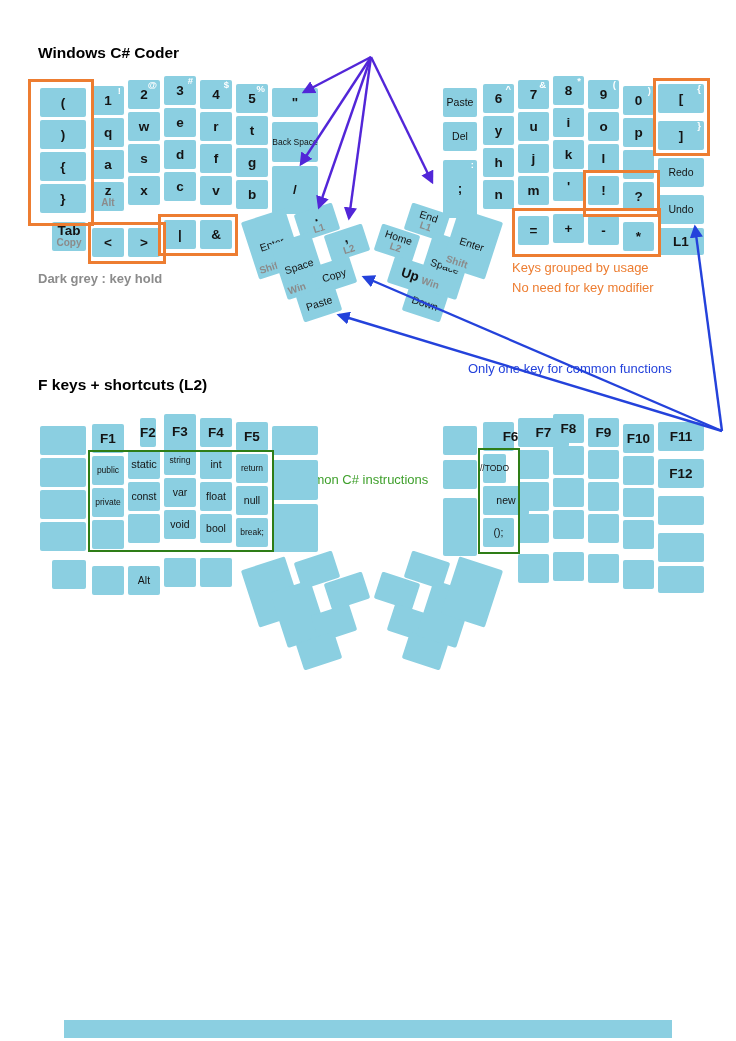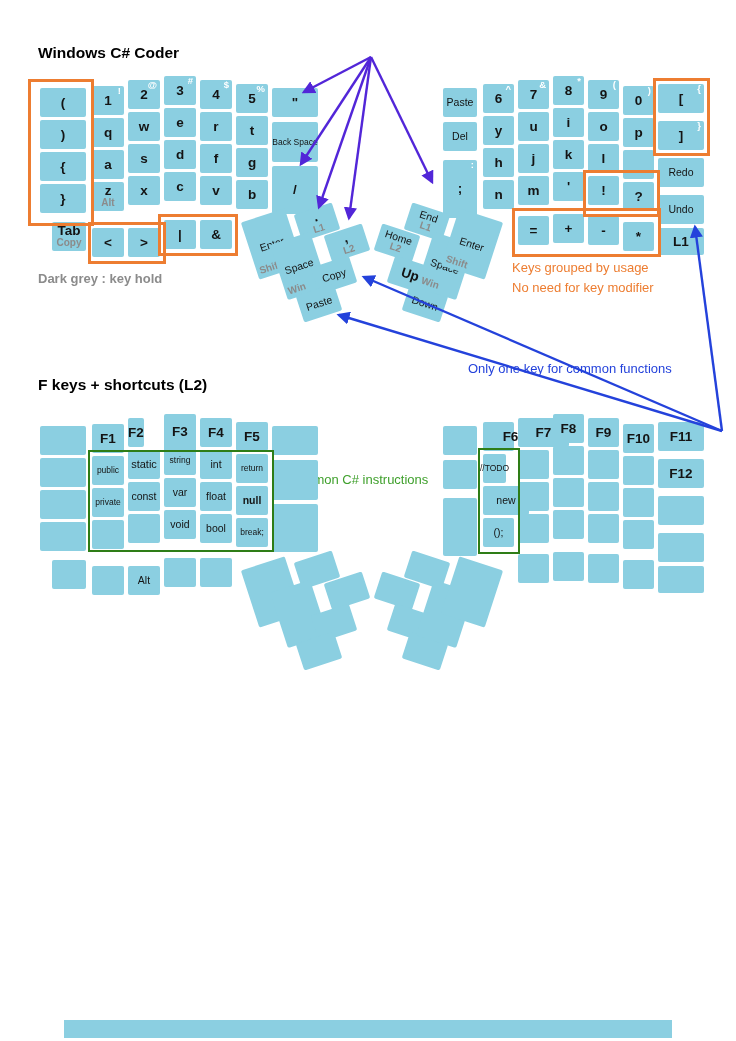--- a/index.html
+++ b/index.html
@@ -305,21 +305,21 @@
       <div class="key" style="left: 92px; top: 424px; width: 32px; height: 29px;">
         <span class="kmain" style="font-weight: bold; font-size: 13.5px;">F1</span>
       </div>
       <div class="key" style="left: 92px; top: 456px; width: 32px; height: 29px;">
         <span class="kmain" style="font-weight: normal; font-size: 8.5px;">public</span>
       </div>
       <div class="key" style="left: 92px; top: 488px; width: 32px; height: 29px;">
         <span class="kmain" style="font-weight: normal; font-size: 8.5px;">private</span>
       </div>
       <div class="key" style="left: 92px; top: 520px; width: 32px; height: 29px;"></div>
-      <div class="key" style="left: 128px; top: 418px; width: 16px; height: 29px;">
+      <div class="key" style="left: 140px; top: 418px; width: 16px; height: 29px;">
         <span class="kmain" style="font-weight: bold; font-size: 13.5px;">F2</span>
       </div>
       <div class="key" style="left: 128px; top: 450px; width: 32px; height: 29px;">
         <span class="kmain" style="font-weight: normal; font-size: 11px;">static</span>
       </div>
       <div class="key" style="left: 128px; top: 482px; width: 32px; height: 29px;">
         <span class="kmain" style="font-weight: normal; font-size: 10.5px;">const</span>
       </div>
       <div class="key" style="left: 128px; top: 514px; width: 32px; height: 29px;"></div>
       <div class="key" style="left: 164px; top: 414px; width: 32px; height: 36px;">
@@ -346,21 +346,21 @@
       <div class="key" style="left: 200px; top: 514px; width: 32px; height: 29px;">
         <span class="kmain" style="font-weight: normal; font-size: 10.5px;">bool</span>
       </div>
       <div class="key" style="left: 236px; top: 422px; width: 32px; height: 29px;">
         <span class="kmain" style="font-weight: bold; font-size: 13.5px;">F5</span>
       </div>
       <div class="key" style="left: 236px; top: 454px; width: 32px; height: 29px;">
         <span class="kmain" style="font-weight: normal; font-size: 8.5px;">return</span>
       </div>
       <div class="key" style="left: 236px; top: 486px; width: 32px; height: 29px;">
-        <span class="kmain" style="font-weight: bold; font-size: 10.5px;">null</span>
+        <span class="kmain" style="font-weight: normal; font-size: 10.5px;">null</span>
       </div>
       <div class="key" style="left: 236px; top: 518px; width: 32px; height: 29px;">
         <span class="kmain" style="font-weight: normal; font-size: 8.5px;">break;</span>
       </div>
       <div class="key" style="left: 272px; top: 426px; width: 46px; height: 29px;"></div>
       <div class="key" style="left: 272px; top: 460px; width: 46px; height: 40px;"></div>
       <div class="key tall" style="left: 272px; top: 504px; width: 46px; height: 48px;"></div>
       <div class="key" style="left: 52px; top: 560px; width: 34px; height: 29px;"></div>
       <div class="key" style="left: 92px; top: 566px; width: 32px; height: 29px;"></div>
       <div class="key" style="left: 128px; top: 566px; width: 32px; height: 29px;">

